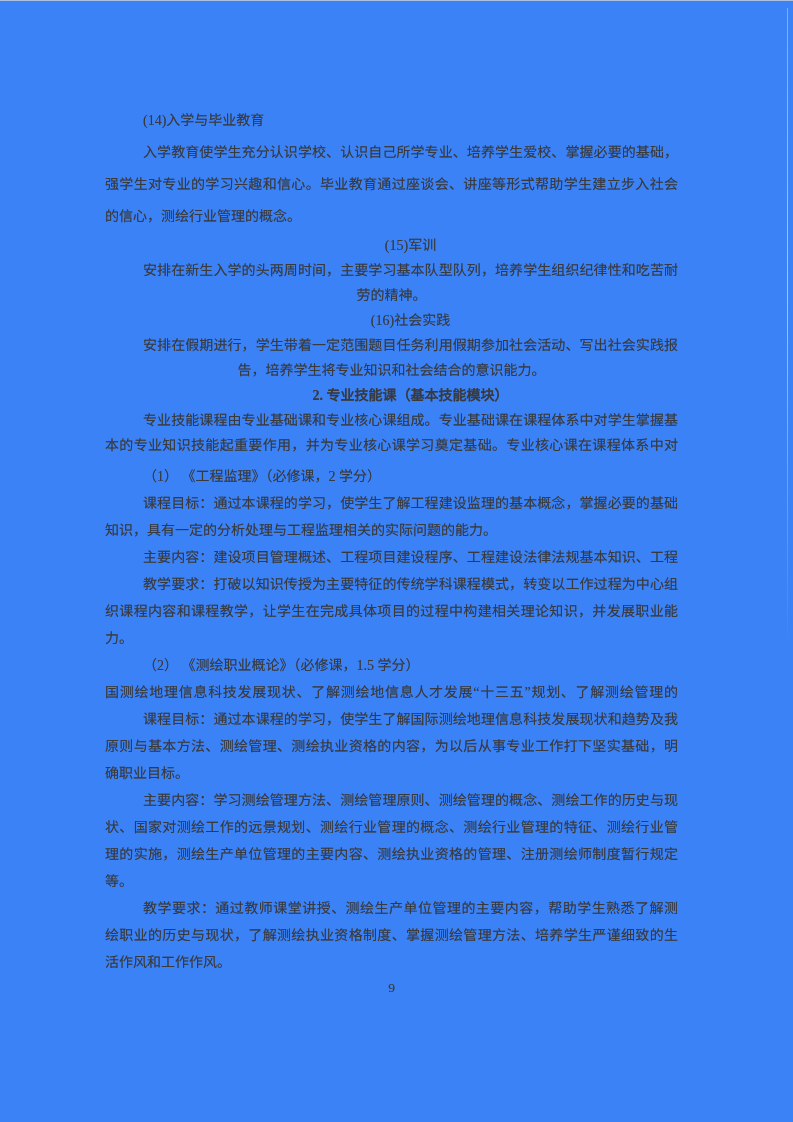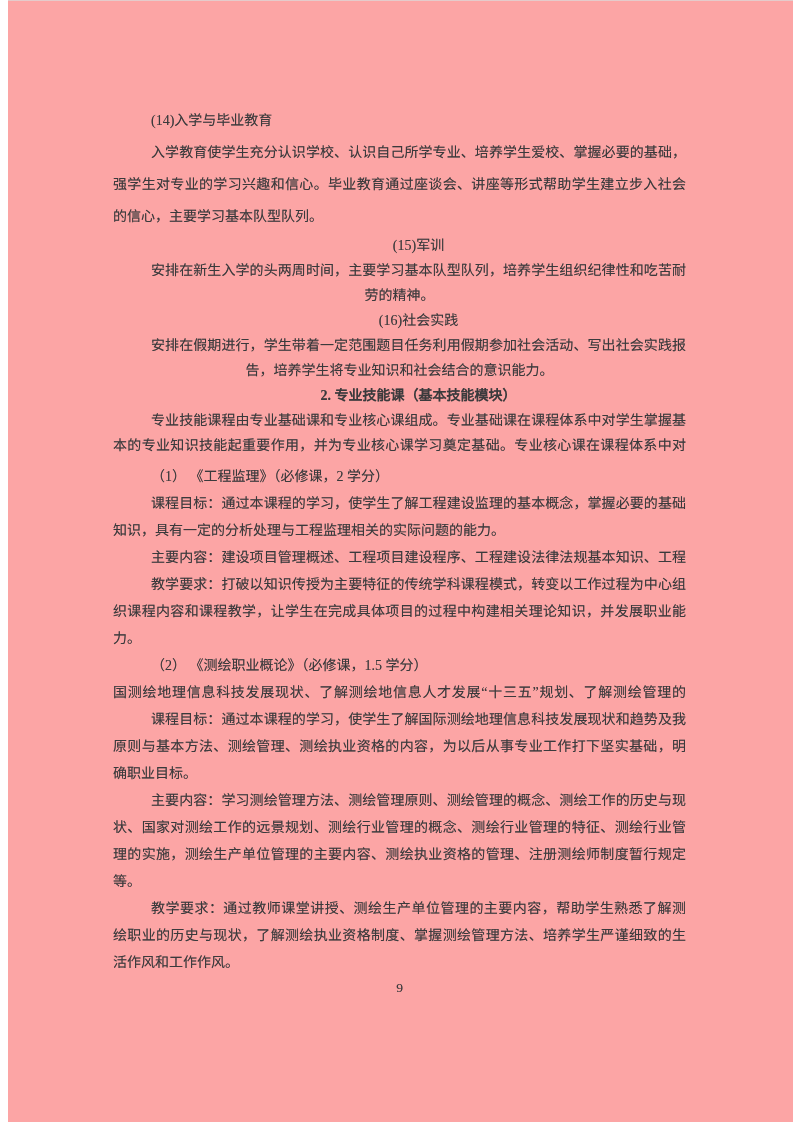--- a/index.html
+++ b/index.html
@@ -10,22 +10,21 @@
   body {
     width: 793px;
     height: 1122px;
     position: relative;
     overflow: hidden;
     font-family: "Liberation Serif", "DejaVu Serif", serif;
   }
   .page {
     position: absolute;
     inset: 0;
-    background: #fca5a5;
-    margin-left: 8px;
+    background: #3b82f6;
   }
   
   .edge-top {
     position: absolute;
     top: 0; left: 0;
     width: 793px; height: 1px;
     background: #dcdcdc;
     opacity: .7;
   }
   .edge-right {
@@ -74,21 +73,21 @@
   <div class="edge-right"></div>
 
   <div class="body-col">
 
     <div class="block heading lh32">
         <div class="ln ind">(14)入学与毕业教育</div>
       </div>
       <div class="block para lh32">
         <div class="ln ind fill">入学教育使学生充分认识学校、认识自己所学专业、培养学生爱校、掌握必要的基础，增</div>
         <div class="ln fill">强学生对专业的学习兴趣和信心。毕业教育通过座谈会、讲座等形式帮助学生建立步入社会</div>
-        <div class="ln">的信心，主要学习基本队型队列。</div>
+        <div class="ln">的信心，测绘行业管理的概念。</div>
       </div>
       <div class="block heading lh25">
         <div class="ln ind">(15)军训</div>
       </div>
       <div class="block para lh25">
         <div class="ln ind fill">安排在新生入学的头两周时间，主要学习基本队型队列，培养学生组织纪律性和吃苦耐</div>
         <div class="ln">劳的精神。</div>
       </div>
       <div class="block heading lh25">
         <div class="ln ind">(16)社会实践</div>

